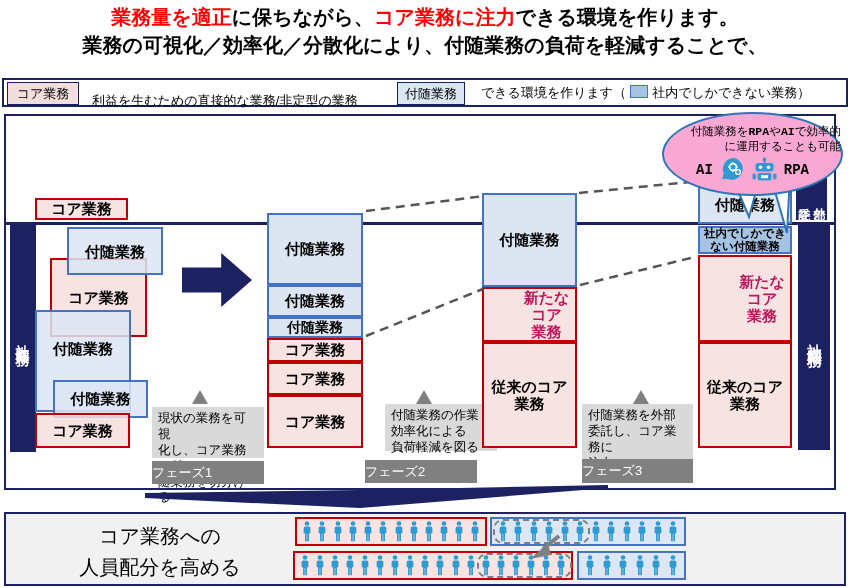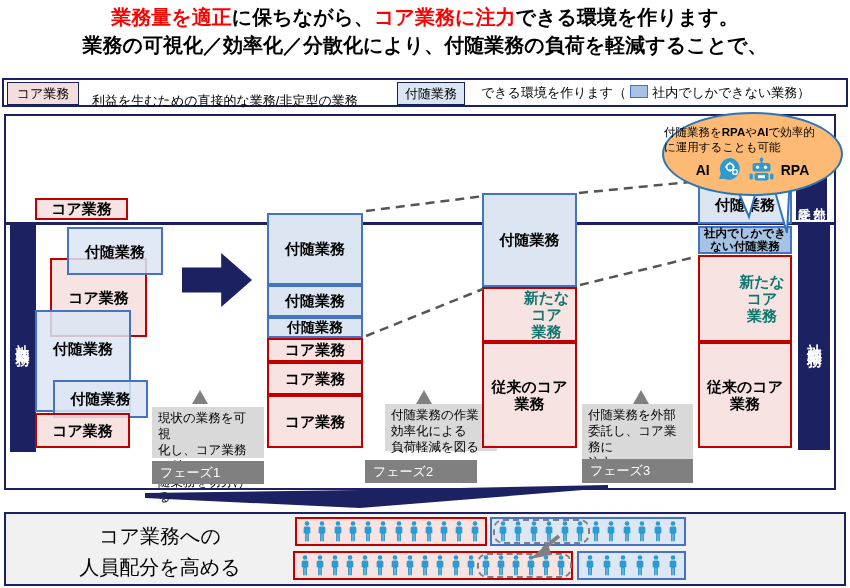--- a/index.html
+++ b/index.html
@@ -25,33 +25,33 @@
   .bar-right{left:798px;top:225px;width:32px;height:225px;}
   .bar-out{left:796px;top:178px;width:31px;height:42px;}
   .bar-out .vtxt{font-size:12px;letter-spacing:1px;line-height:15px;}
   
   .box{display:flex;align-items:center;justify-content:center;text-align:center;font-weight:bold;font-size:15px;line-height:1.15;}
   .core{background:#f7e3e2;border:2px solid #c00000;}
   .inc{background:#dce6f2;border:2px solid #4472c4;}
   .t-core{background:rgba(244,222,221,0.85);border:2px solid #c00000;}
   .t-inc{background:rgba(219,229,243,0.85);border:2px solid #4472c4;}
   .inonly{background:#a7c3e4;border:2px solid #4472c4;font-size:11.5px;}
-  .newcore{color:#0f766e;padding-left:34px;}
+  .newcore{color:#be185d;padding-left:34px;}
   .pre{white-space:pre-line;}
   .pad-top{align-items:flex-start;}
   
   .bigarrow{left:182px;top:253px;width:70px;height:54px;background:#1b2161;
     clip-path:polygon(0 27%,56% 27%,56% 0,100% 50%,56% 100%,56% 73%,0 73%);}
   
   .note{background:#d9d9d9;font-size:12.5px;line-height:1.27;padding:4px 6px;white-space:pre-line;}
-  .phlabel{background:#808080;color:#fff;font-size:13px;padding-left:8px;display:flex;align-items:center;}
+  .phlabel{background:#808080;color:#fff;font-size:13px;display:flex;align-items:center;}
   .tri{width:0;height:0;border-left:8px solid transparent;border-right:8px solid transparent;border-bottom:14px solid #808080;}
   
   .bubble{left:662px;top:112px;width:181px;height:84px;border:2px solid #2e75b6;border-radius:50%;
-          background:#fdba74;z-index:6;text-align:left;font-size:11.5px;line-height:1.3;padding-top:11px;}
+          background:#f9a8d4;z-index:6;text-align:right;font-size:11.5px;line-height:1.3;padding-top:11px;font-family:Liberation Mono, monospace;}
   .bubble b{font-weight:bold;}
   .bubble .icons{display:flex;align-items:center;justify-content:center;gap:6px;margin-top:2px;font-size:14px;font-weight:bold;}
   .svglayer{left:0;top:0;width:850px;height:588px;pointer-events:none;}
   .z5{z-index:5;}
   
   .bottom{left:4px;top:512px;width:842px;height:74px;border:2px solid #1b2161;background:#f1f1f1;}
   .blabel{left:40px;top:521px;width:240px;text-align:center;font-size:20px;line-height:1.55;white-space:pre-line;}
   .pgroup{display:flex;align-items:center;justify-content:space-evenly;}
   .g-core{background:#f6e3e2;border:2px solid #c00000;}
   .g-inc{background:#dce7f3;border:2px solid #4472c4;}

